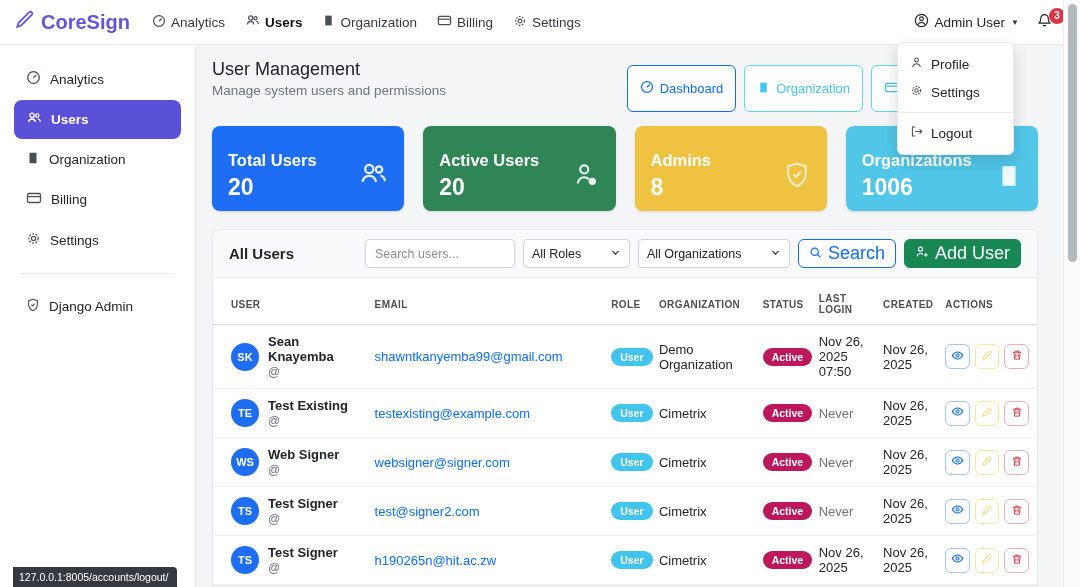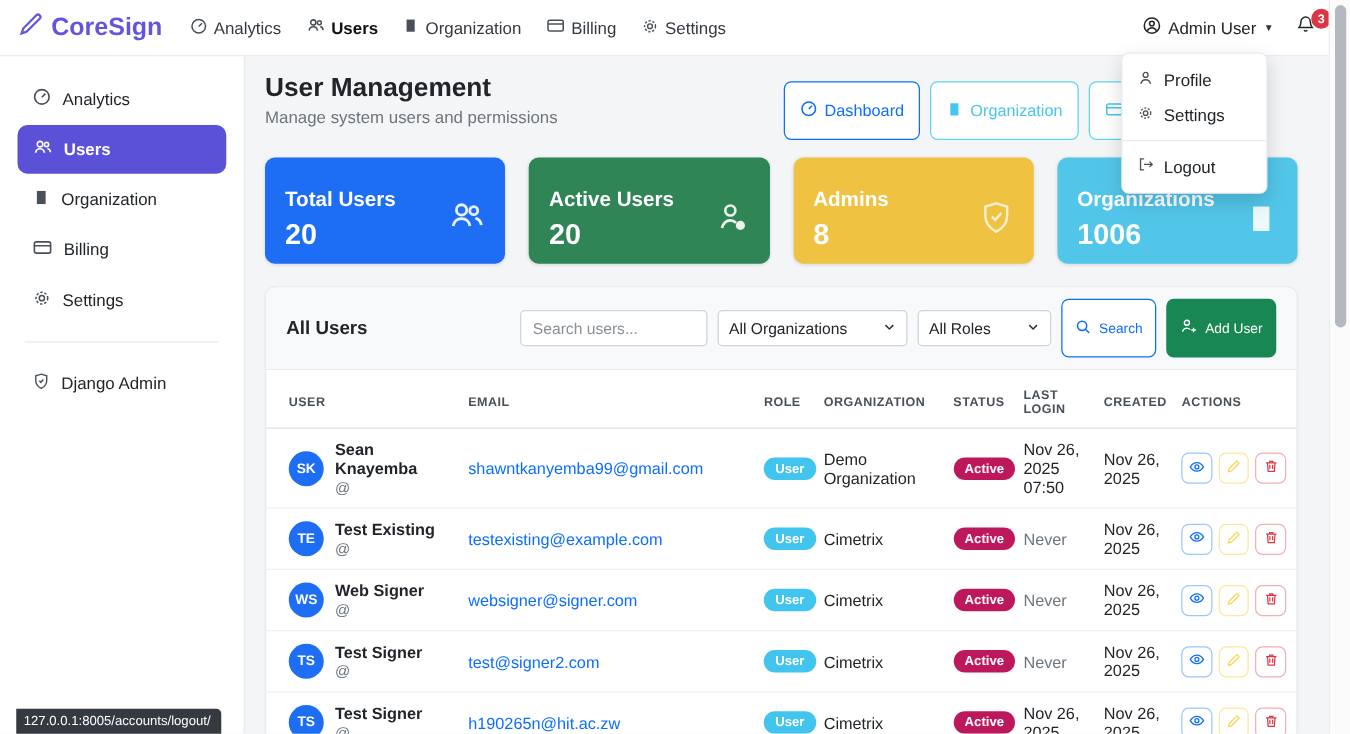--- a/index.html
+++ b/index.html
@@ -30,21 +30,21 @@
     padding:10px 12px; margin:2px 4px; border-radius:8px; cursor:pointer; }
   .side-item svg { color:#495057; }
   .side-item.active { background:#5a51d8; color:#fff; font-weight:600; }
   .side-item.active svg { color:#fff; }
   .side-divider { border-top:1px solid #e9ecef; margin:14px 10px; }
 
   .main { flex:1; padding:14px 42px 0 16px; position:relative; }
 
   
   .page-head { display:flex; justify-content:space-between; align-items:flex-start; }
-  .page-title { font-size:21px; font-weight:700; }
+  .page-title { font-size:18px; font-weight:400; }
   .page-sub { font-size:13.5px; color:#6c757d; margin-top:3px; }
   .head-btns { display:flex; gap:8px; margin-top:6px; margin-right:25px; }
   .btn { display:flex; align-items:center; gap:6px; font-size:13px; border-radius:6px;
     padding:5px 12px; background:#fff; cursor:pointer; border:1px solid transparent; height:47px; }
   .btn-outline-primary { border-color:#0d6efd; color:#0d6efd; }
   .btn-outline-info { border-color:#61d4f0; color:#45c6ee; }
   .btn-outline-dark { border-color:#ced4da; color:#212529; }
 
   
   .stats { display:flex; gap:19px; margin-top:14px; }
@@ -65,21 +65,21 @@
     padding:9px 16px; display:flex; align-items:center; justify-content:space-between; }
   .panel-title { font-size:15px; font-weight:700; }
   .panel-tools { display:flex; align-items:center; gap:8px; }
   .search-input { width:150px; height:29px; border:1px solid #ced4da; border-radius:4px;
     font-size:12.5px; padding:0 9px; color:#212529; font-family:"Liberation Sans",sans-serif; }
   .search-input::placeholder { color:#8a9097; }
   .select { height:29px; border:1px solid #ced4da; border-radius:4px; background:#fff;
     font-size:12.5px; display:flex; align-items:center; justify-content:space-between;
     padding:0 8px; gap:14px; cursor:pointer; color:#212529; }
   .sel-roles { width:107px; } .sel-orgs { width:152px; }
-  .btn-sm { height:47px; padding:0 10px; font-size:11px; }
+  .btn-sm { height:29px; padding:0 10px; font-size:18px; }
   .btn-success { background:#198754; border-color:#198754; color:#fff; }
 
   
   table { width:100%; border-collapse:collapse; table-layout:fixed; }
   col.c1{width:148px} col.c2{width:228px} col.c3{width:46px} col.c4{width:100px}
   col.c5{width:54px} col.c6{width:62px} col.c7{width:60px} col.c8{width:96px}
   thead th { text-align:left; font-size:10px; letter-spacing:.4px; font-weight:700;
     color:#495057; text-transform:uppercase; padding:15px 8px 9px 8px;
     border-bottom:1px solid #dee2e6; }
   thead th:first-child { padding-left:18px; }
@@ -307,28 +307,28 @@
               <rect x="4" y="2" width="8" height="12" fill="#fff"></rect>
             </svg></span>
       </div>
     </div>
 
     <div class="panel">
       <div class="panel-head">
         <div class="panel-title">All Users</div>
         <div class="panel-tools">
           <input class="search-input" placeholder="Search users..." style="">
-          <div class="select sel-orgs">
-            <span>All Organizations</span>
+          <div class="select sel-roles">
+            <span>All Roles</span>
             <span><svg width="11" height="11" viewBox="0 0 16 16" fill="none" stroke="#333" stroke-width="1.8">
                   <path d="M3.5 6l4.5 4.5L12.5 6"></path>
                 </svg></span>
           </div>
-          <div class="select sel-roles">
-            <span>All Roles</span>
+          <div class="select sel-orgs">
+            <span>All Organizations</span>
             <span><svg width="11" height="11" viewBox="0 0 16 16" fill="none" stroke="#333" stroke-width="1.8">
                   <path d="M3.5 6l4.5 4.5L12.5 6"></path>
                 </svg></span>
           </div>
           <button class="btn btn-sm btn-outline-primary">
             <span><svg width="13" height="13" viewBox="0 0 16 16" fill="none" stroke="currentColor" stroke-width="1.5">
                   <circle cx="7" cy="7" r="4.5"></circle>
                   <path d="M10.5 10.5 14 14"></path>
                 </svg></span>
             <span>Search</span>

